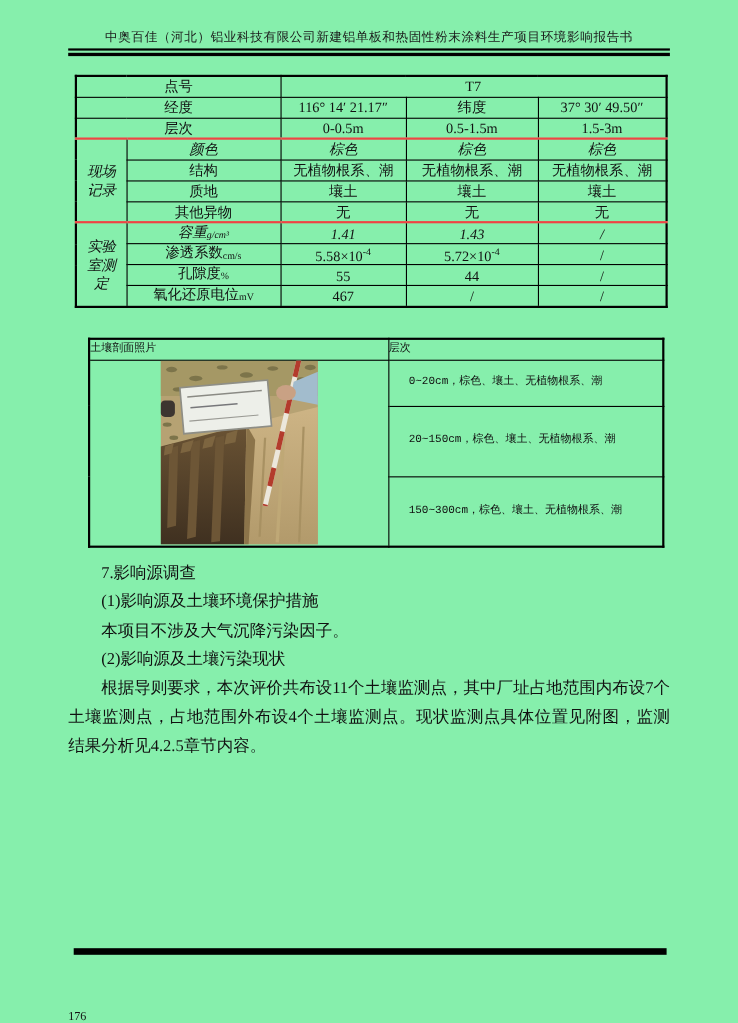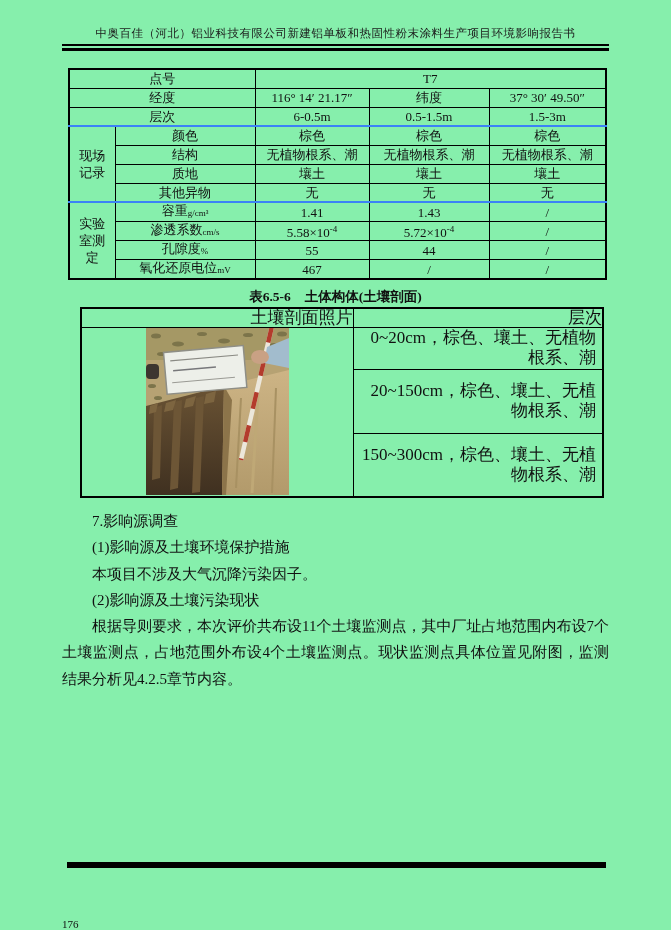--- a/index.html
+++ b/index.html
@@ -27,40 +27,41 @@
     position: absolute; top: 68px; left: 68px;
     width: 537px; border-collapse: collapse; table-layout: fixed;
     font-size: 13px; text-align: center;
     border: 2px solid #000;
   }
   table.t1 td {
     border: 1px solid #000;
     height: 19px; line-height: 15px; padding: 0 6px;
     overflow: hidden; white-space: nowrap;
   }
-  table.t1 tr.sec td { border-top: 2px solid #3b82f6; }
+  table.t1 tr.sec td { border-top: 2px solid #ef4444; font-style: italic; }
   table.t1 td.grp div { line-height: 17px; }
   .unit { font-size: 9px; vertical-align: -1px; }
   sup.exp { font-size: 9px; }
 
   
   .t2-title {
     position: absolute; top: 288px; left: 0; width: 100%;
     text-align: center; font-weight: bold; font-size: 13.5px;
   }
   .t2-title .tcode { margin-right: 14px; }
 
   
   table.t2 {
     position: absolute; top: 307px; left: 80px;
     width: 522px; border-collapse: collapse; table-layout: fixed;
-    font-size: 17px; text-align: right;
+    font-size: 10px; text-align: left;
     border: 2px solid #000;
-  }
-  table.t2 td { border: 1px solid #000; padding: 0 6px; line-height: 20px; }
+    font-family: Liberation Mono, monospace;
+  }
+  table.t2 td { border: 1px solid #000; padding: 0 18px; line-height: 20px; }
   table.t2 tr.hdr td { height: 19px; line-height: 17px; padding: 0; }
   .photo-wrap { display: flex; justify-content: center; align-items: center; }
 
   
   .bodytext {
     position: absolute; top: 508px; left: 62px; width: 547px;
     font-size: 15px; line-height: 26.3px; text-align: justify;
   }
   .bodytext p { margin: 0; }
   .bodytext p.indent { text-indent: 2em; }
@@ -95,21 +96,21 @@
       <td colspan="3">T7</td>
     </tr>
     <tr>
       <td colspan="2">经度</td>
       <td>116° 14′ 21.17″</td>
       <td>纬度</td>
       <td>37° 30′ 49.50″</td>
     </tr>
     <tr>
       <td colspan="2">层次</td>
-      <td>6-0.5m</td>
+      <td>0-0.5m</td>
       <td>0.5-1.5m</td>
       <td>1.5-3m</td>
     </tr>
     <tr class="sec">
       <td class="grp" rowspan="4">
         <div>现场</div>
         <div>记录</div>
       </td>
       <td>颜色</td>
       <td>棕色</td>
@@ -159,23 +160,20 @@
     </tr>
     <tr>
       <td><span>氧化还原电位</span><span class="unit">mV</span></td>
       <td>467</td>
       <td>/</td>
       <td>/</td>
     </tr>
   </tbody>
     </table>
 
-  <div class="t2-title">
-    <span class="tcode">表6.5-6</span><span>土体构体(土壤剖面)</span>
-  </div>
 
   <table class="t2">
     <colgroup>
         <col style="width:272px">
         <col style="width:250px">
       </colgroup>
     <tbody>
         <tr class="hdr">
       <td>土壤剖面照片</td>
       <td>层次</td>

